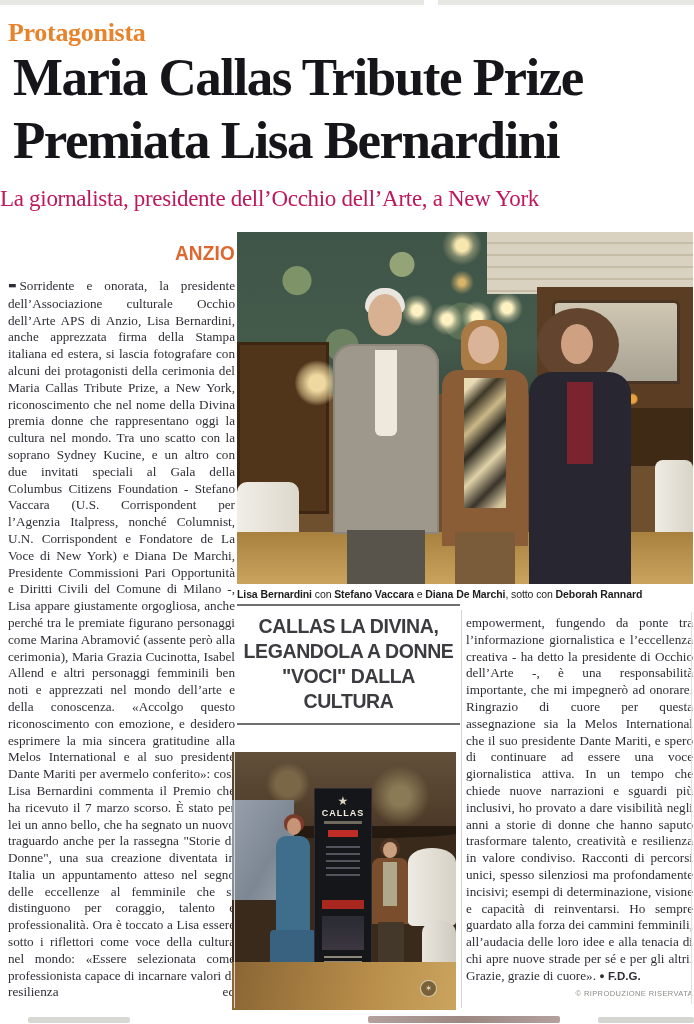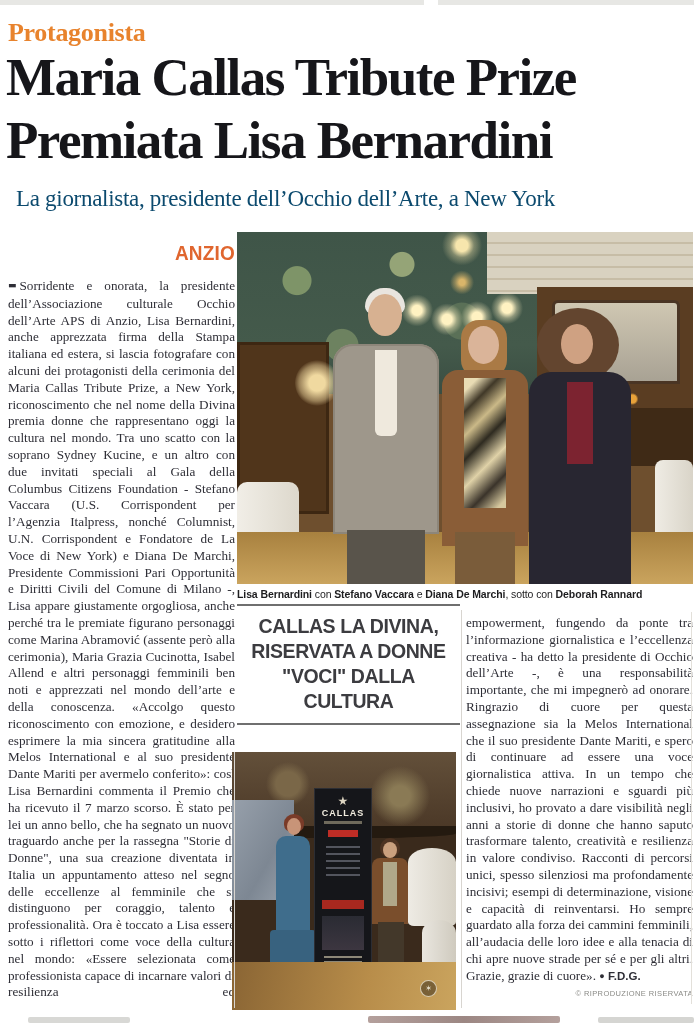--- a/index.html
+++ b/index.html
@@ -12,23 +12,23 @@
     font-family:"Liberation Serif",serif;color:var(--body);}
   .abs{position:absolute;}
 
   
   .edge{background:#e7e7e4;height:5px;top:0;}
   .bstrip{border-radius:2px;}
 
   
   .kicker{left:8px;top:18px;font-family:"Liberation Serif",serif;font-weight:bold;
     font-size:26px;color:var(--kicker);letter-spacing:-0.3px;}
-  .headline{left:6px;top:46px;width:680px;font-weight:bold;color:var(--headline);
+  .headline{left:13px;top:46px;width:680px;font-weight:bold;color:var(--headline);
     font-size:53px;line-height:63px;letter-spacing:-1.5px;}
-  .subhead{left:16px;top:186px;width:660px;font-size:23px;letter-spacing:-0.3px;color:#0c4a6e;}
+  .subhead{left:0;top:186px;width:660px;font-size:23px;letter-spacing:-0.3px;color:#be185d;}
 
   
   .leftcol{left:8px;top:243px;width:227px;height:766px;overflow:hidden;}
   .anziorow{display:flex;align-items:flex-end;height:22px;flex-direction:column;}
   .anzio{font-family:"Liberation Sans",sans-serif;font-weight:bold;font-size:19px;
     color:var(--section);letter-spacing:0.2px;transform:scaleY(1.05);transform-origin:bottom;}
   .anziorule{flex:1;border-bottom:2px solid var(--rule);margin-left:8px;margin-bottom:2px;}
   .bodytext{margin-top:13px;font-size:13.2px;line-height:16.8px;text-align:justify;
     text-align-last:justify;color:var(--body);}
   .leadmark{font-family:"DejaVu Sans",sans-serif;font-size:9px;letter-spacing:-2px;
@@ -203,21 +203,21 @@
     <div class="pa rw-hair"></div>
     <div class="pa head rw-head"></div>
     <div class="pa rw-body"></div>
     <div class="pa rw-inner"></div>
   </div>
 
   <div class="abs caption"><span class="b">Lisa Bernardini</span><span> con </span><span class="b">Stefano Vaccara</span><span> e </span><span class="b">Diana De Marchi</span><span>, sotto con </span><span class="b">Deborah Rannard</span></div>
 
   <div class="abs quote">
       <div>CALLAS LA DIVINA,</div>
-      <div>RISERVATA A DONNE</div>
+      <div>LEGANDOLA A DONNE</div>
       <div>"VOCI" DALLA CULTURA</div>
     </div>
 
   <div class="abs photo p2">
     <div class="pa mural"></div>
     <div class="pa beam"></div>
     <div class="pa screen2"></div>
     <div class="pa bw-hair"></div>
     <div class="pa bw-head"></div>
     <div class="pa bw-body"></div>

